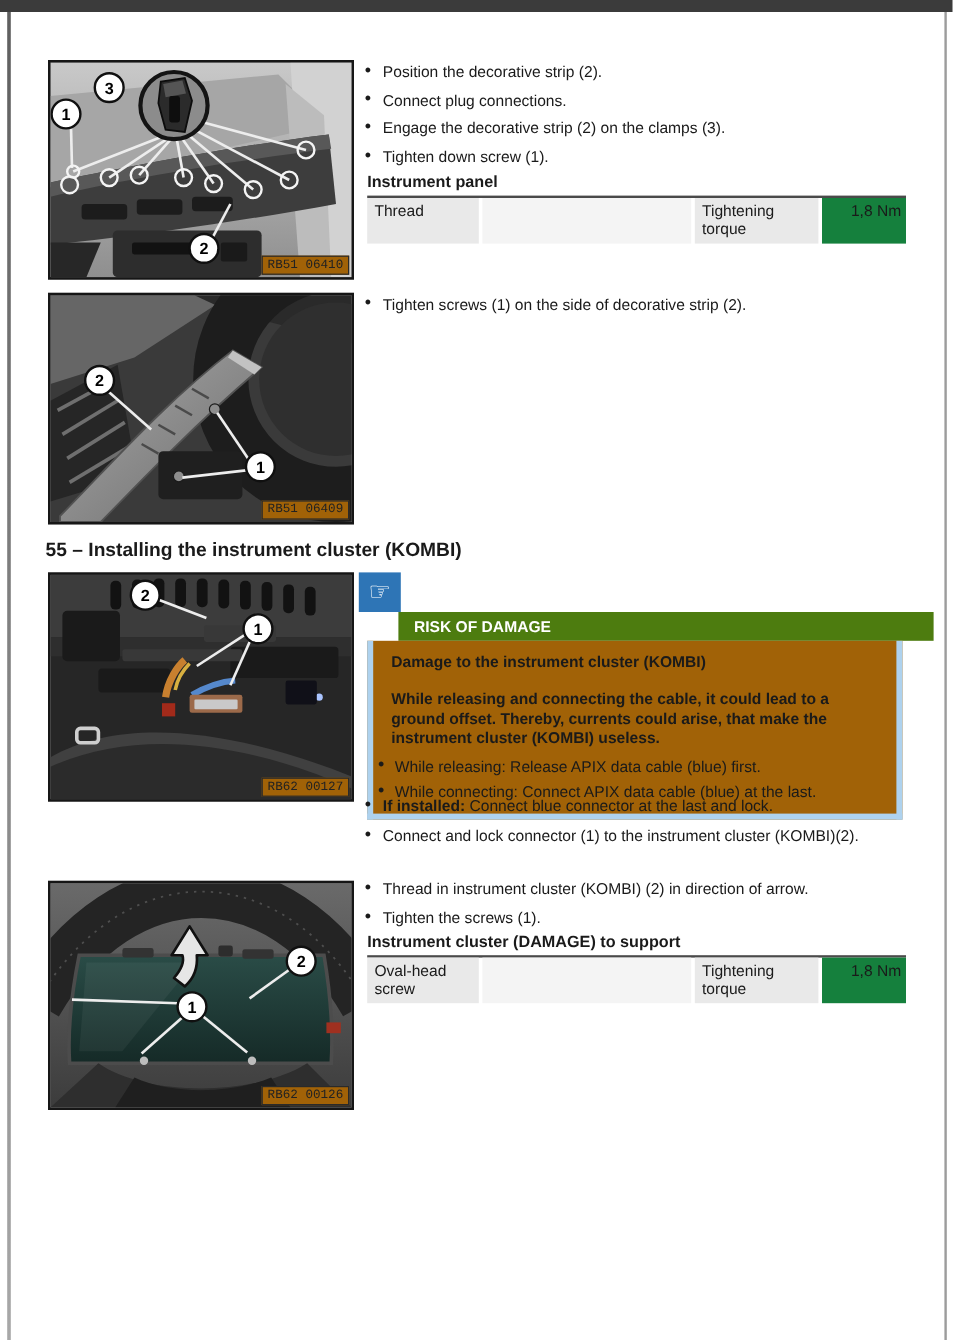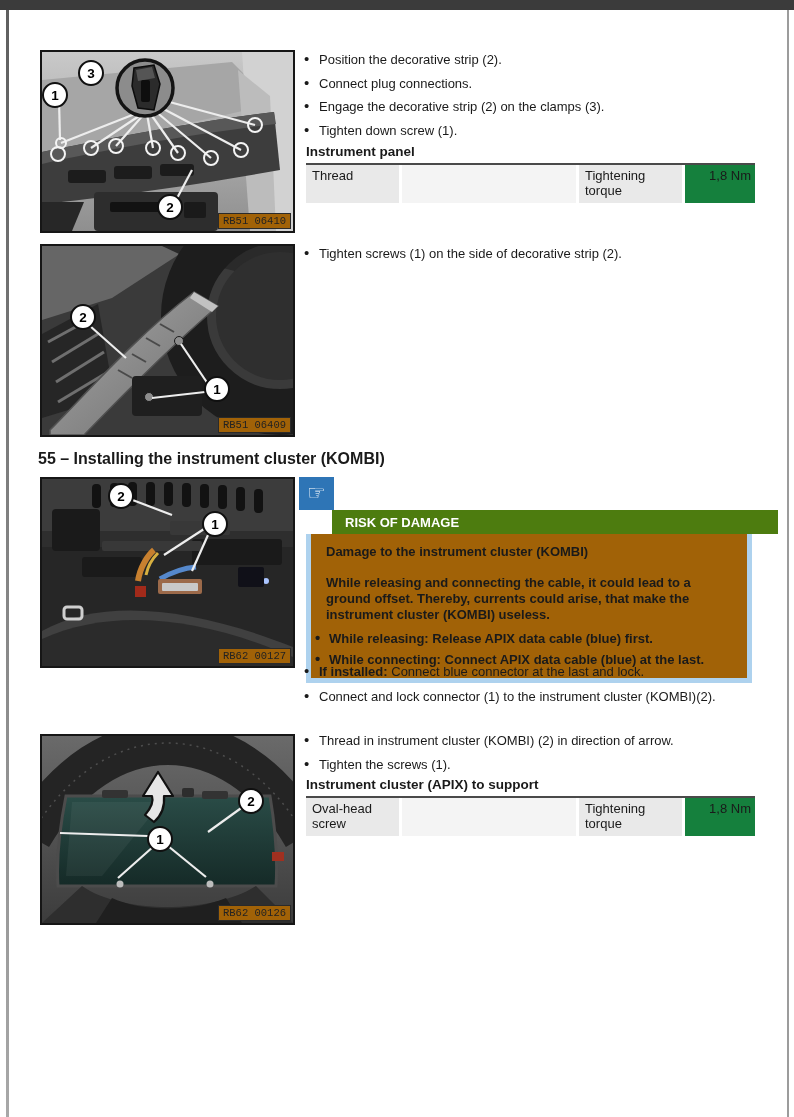--- a/index.html
+++ b/index.html
@@ -61,21 +61,21 @@
              display:flex;align-items:center;justify-content:center;}
   .warn-icon span{color:#fff;font-size:21px;font-family:"DejaVu Sans",sans-serif;line-height:1;}
   .warn-header{position:absolute;left:0;top:33px;width:446px;height:24px;background:#4d7c0f;
                box-sizing:border-box;color:#fff;font-weight:bold;font-size:13px;
                padding:5px 0 0 13px;margin-left:26px;}
   .warn-body{position:absolute;left:0;top:57px;width:446px;box-sizing:border-box;background:#a16207;
              border:5px solid #aed2ee;border-top:none;padding:4px 8px 6px 2px;}
   .warn-subject{font-weight:bold;margin:6px 0 0 13px;}
   .warn-text{font-weight:bold;margin:16px 2px 8px 13px;line-height:16px;}
   .warn-body ul{list-style:none;margin:0;padding:0;}
-  .warn-body li{position:relative;padding-left:16px;margin-bottom:5px;line-height:15.5px;font-weight:bold;}
+  .warn-body li{position:relative;padding-left:16px;margin-bottom:5px;line-height:15.5px;}
   .warn-body li::before{content:"\2022";position:absolute;left:2px;top:-1px;font-size:15px;}
 </style>
 </head>
 <body>
 
 <div class="screen">
 
   <div class="edge-top"></div>
   <div class="edge-left"></div>
   <div class="edge-right"></div>
@@ -309,21 +309,21 @@
     <div class="callout" style="left:105px;top:90px;">1</div>
     <div class="callout" style="left:196px;top:52px;">2</div>
     <div class="fig-label">RB62 00126</div>
   </div>
 
   <ul class="steps" id="steps-cluster">
     <li>Thread in instrument cluster (KOMBI) (2) in direction of arrow.</li>
     <li>Tighten the screws (1).</li>
   </ul>
 
-  <div class="tbl-head" id="tbl-head-2">Instrument cluster (APIX) to support</div>
+  <div class="tbl-head" id="tbl-head-2">Instrument cluster (DAMAGE) to support</div>
   <div class="torque-table" id="table-cluster">
     <div class="cell c1">Oval-head screw</div>
     <div class="cell c2"></div>
     <div class="cell c3">Tightening torque</div>
     <div class="cell c4">1,8 Nm</div>
   </div>
 
 </div>
 
 </body></html>

